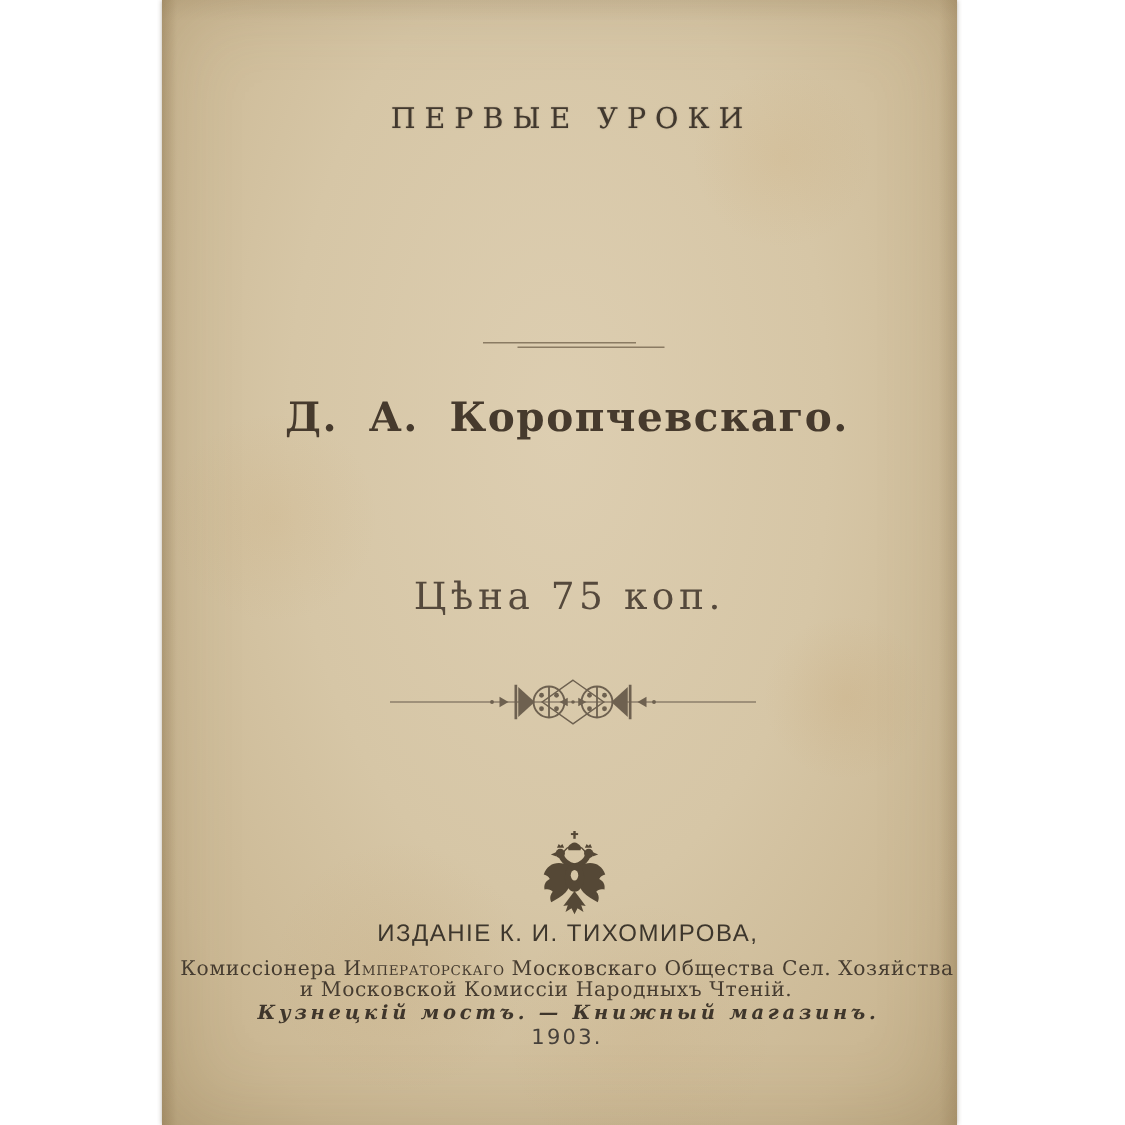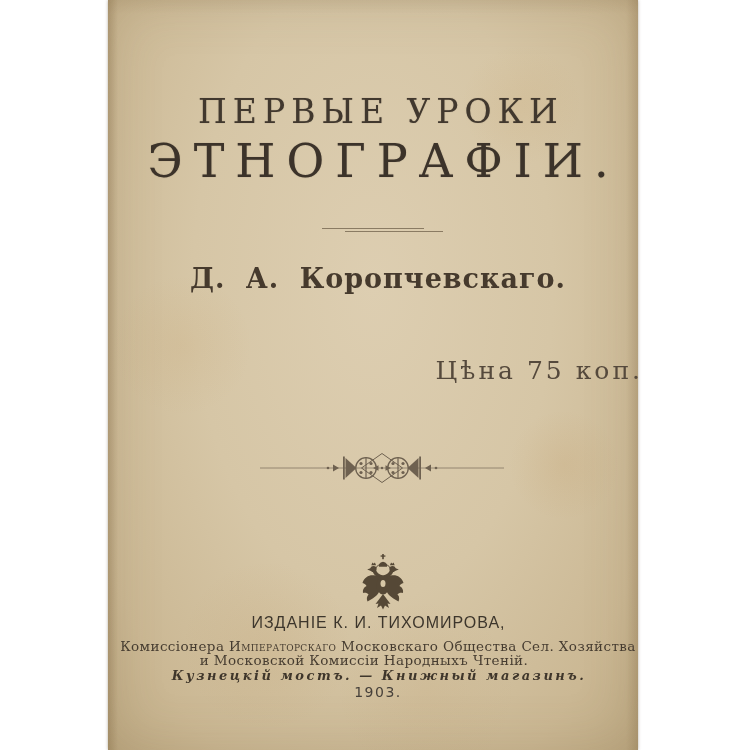--- a/index.html
+++ b/index.html
@@ -15,50 +15,49 @@
       radial-gradient(circle at 60% 92%, rgba(170,120,55,.06) 0, rgba(170,120,55,0) 90px),
       linear-gradient(90deg, rgba(120,95,58,.30) 0px, rgba(120,95,58,0) 10px, rgba(120,95,58,0) 518px, rgba(120,95,58,.22) 530px),
       linear-gradient(180deg, rgba(120,95,58,.10) 0px, rgba(120,95,58,0) 14px),
       radial-gradient(ellipse at 50% 38%, #ddceb1 0%, #d6c6a6 48%, #cbb894 82%, #bfab85 100%);
     box-shadow: inset 0 0 55px rgba(115,88,52,.20), 0 0 3px rgba(90,75,50,.45);
   }
   .content{position:absolute;inset:0;transform:translateX(5px);}
 
   .line{position:absolute;left:0;right:0;text-align:center;white-space:nowrap;color:#3e352b;}
 
-  .title1{top:68px;font-size:33px;letter-spacing:6px;padding-left:6px;color:#41382e;text-shadow:0 0 1px rgba(62,53,43,.35);margin-top:24px;}
+  .title1{top:68px;font-size:19px;letter-spacing:6px;padding-left:6px;color:#41382e;text-shadow:0 0 1px rgba(62,53,43,.35);}
   .title2{top:134px;font-size:46px;letter-spacing:11px;padding-left:11px;color:#3c332a;text-shadow:0 0 1px rgba(60,51,42,.35);}
 
   .rule{position:absolute;height:1px;background:#8a7b63;}
   .rule1{top:228px;left:209px;width:102px;}
   .rule2{top:231px;left:232px;width:98px;}
 
   .author{top:263px;font-weight:bold;font-size:27px;letter-spacing:1px;word-spacing:10px;color:#463a2d;}
 
-  .price{top:356px;font-size:25px;letter-spacing:3px;padding-left:3px;color:#55493c;text-align:right;}
+  .price{top:383px;font-size:25px;letter-spacing:3px;padding-left:3px;color:#55493c;}
 
   .ornament{position:absolute;top:450px;left:calc(50% - 119px);}
   .emblem{position:absolute;top:554px;left:calc(50% - 19px);}
 
   .pub1{top:614px;font-family:Liberation Sans, sans-serif;font-size:16px;letter-spacing:1px;padding-left:1px;color:#3d362c;}
   .pub2{top:638px;font-size:13.5px;letter-spacing:.4px;color:#463c30;}
   .pub2 .sc{font-variant:small-caps;}
   .pub3{top:652px;font-size:13.5px;letter-spacing:.4px;color:#463c30;transform:translateX(-14px);}
   .addr{top:668px;font-style:italic;font-weight:bold;font-size:13px;letter-spacing:2.5px;padding-left:2px;color:#3f362b;}
   .year{top:684px;font-family:"DejaVu Sans",sans-serif;font-size:14px;letter-spacing:1.5px;color:#46403a;}
 </style>
 </head>
 <body>
 
 <div class="stage">
   <div class="page">
     <div class="content">
 
       <div class="line title1">ПЕРВЫЕ УРОКИ</div>
-      <div class="line title2">ЭТНОГРАФІИ.</div>
 
       <div class="rule rule1"></div>
       <div class="rule rule2"></div>
 
       <div class="line author">Д. А. Коропчевскаго.</div>
 
       <div class="line price">Цѣна 75 коп.</div>
 
       <svg class="ornament" width="246" height="36" viewBox="0 0 246 36" aria-hidden="true">
         <g fill="#6e6150" stroke="#6e6150">

